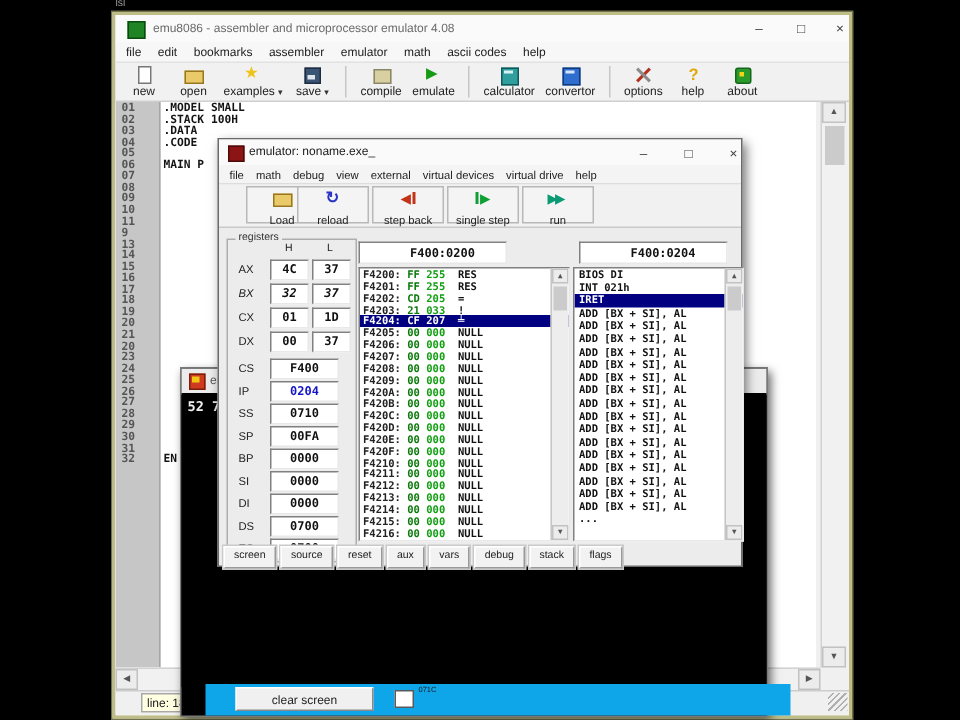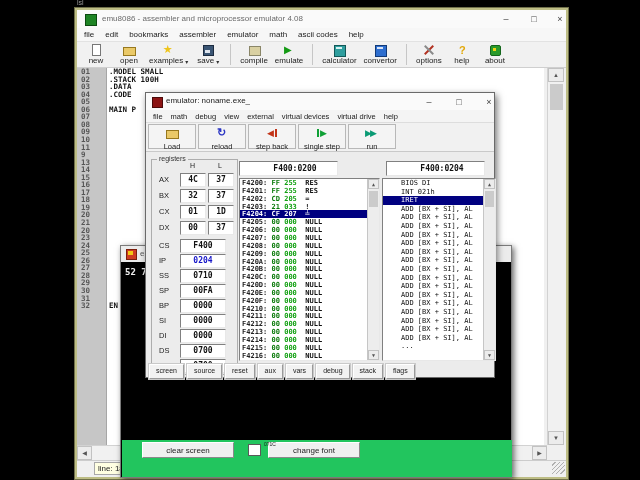--- a/index.html
+++ b/index.html
@@ -71,21 +71,21 @@
 
   
   #screen-window{position:absolute;left:120px;top:245px;width:392px;height:233px;border:1px solid #7a7a7a;
                  background:#000;box-shadow:2px 2px 6px rgba(0,0,0,.6);box-sizing:border-box;}
   .swtitle{position:absolute;left:0;top:0;width:100%;height:16px;background:#ececec;border-bottom:1px solid #cfcfcf;}
   .sw-icon{position:absolute;left:5px;top:3px;width:9px;height:9px;background:#cf3b20;border:1px solid #7c1e0c;}
   .sw-icon::after{content:"";position:absolute;left:1px;top:1px;width:5px;height:4px;background:#f2c713;}
   .swtitle-text{position:absolute;left:19px;top:3px;font-size:8px;color:#555;}
   .swbody{position:absolute;left:0;top:16px;width:100%;height:196px;background:#000;}
   .swout{position:absolute;left:4px;top:5px;font-size:9px;font-weight:bold;color:#efefef;white-space:pre;}
-  .swbar{position:absolute;left:1px;bottom:0;width:100%;height:37px;background:#22c55e;}
+  .swbar{position:absolute;left:16px;bottom:0;width:100%;height:21px;background:#0ea5e9;}
   .swbtn{position:absolute;top:2px;height:16px;background:#f0f0f0;border:1px solid;border-color:#ffffff #8a8a8a #8a8a8a #ffffff;
          font-size:8px;line-height:16px;text-align:center;color:#222;box-sizing:border-box;}
   .swbox{position:absolute;left:126px;top:4px;width:13px;height:12px;background:#fff;border:1px solid #5a5a5a;box-sizing:border-box;}
   .swtiny{position:absolute;left:142px;top:1px;font-size:5px;color:#1a1a1a;}
 
   
   #emu-window{position:absolute;left:145px;top:92px;width:350px;height:286px;background:#ececec;
               border:1px solid #6a6a6a;box-shadow:2px 3px 7px rgba(0,0,0,.55);box-sizing:border-box;}
   .etitle{position:absolute;left:0;top:0;width:100%;height:17px;background:#fafafa;border-bottom:1px solid #dadada;}
   .eicon{position:absolute;left:6px;top:4px;width:9px;height:9px;background:#8c1414;border:1px solid #4c0a0a;}
@@ -115,22 +115,22 @@
 
   .addrfield{position:absolute;top:68px;width:84px;height:13px;background:#fff;border:1px solid;
              border-color:#808080 #e8e8e8 #e8e8e8 #808080;font-size:8px;line-height:13px;font-weight:bold;
              text-align:center;color:#111;padding-left:13px;}
   .listbox{position:absolute;top:85px;height:181px;background:#fff;border:1px solid;
            border-color:#808080 #e8e8e8 #e8e8e8 #808080;overflow:hidden;}
   #mem-list{left:93px;width:139px;} #disasm-list{left:236px;width:112px;}
   .mrow{position:absolute;left:0;width:100%;height:8px;font-size:7px;line-height:8px;font-weight:bold;white-space:pre;padding-left:2px;box-sizing:border-box;}
   .mrow .ma{color:#222;} .mrow .mh{color:#0a7a0a;} .mrow .md{color:#12a012;} .mrow .mc{color:#111;}
   .mrow.sel{background:#000080;} .mrow.sel span{color:#fff;margin-top:12px;}
-  .drow{position:absolute;left:0;width:100%;height:8.6px;font-size:7px;line-height:8.6px;font-weight:normal;color:#111;
-        white-space:pre;padding-left:18px;box-sizing:border-box;}
+  .drow{position:absolute;left:0;width:100%;height:8.6px;font-size:7px;line-height:8.6px;font-weight:bold;color:#111;
+        white-space:pre;padding-left:3px;box-sizing:border-box;}
   .drow.sel{background:#000080;color:#fff;}
   .lsb{position:absolute;right:0;top:0;width:12px;height:100%;background:#ededed;border-left:1px solid #c6c6c6;box-sizing:border-box;}
   .lsb .sbarrow{left:0;width:11px;height:10px;font-size:5px;line-height:9px;}
   .lsb .sbthumb{left:1px;width:9px;}
 
   #emu-tabs{position:absolute;left:3px;top:271px;height:14px;display:flex;gap:3px;}
   .tabbtn{height:13px;background:#f2f2f2;border:1px solid;border-color:#fff #9a9a9a #9a9a9a #fff;
           font-size:7px;line-height:12px;padding:0 6px;color:#222;box-shadow:0 0 0 1px #c9c9c9;}
 </style>
 </head>
@@ -383,21 +383,20 @@
     <div class="swtitle">
       <span class="sw-icon"></span>
       <span class="swtitle-text">em</span>
     </div>
     <div class="swbody">
       <span class="swout mono">52 7</span>
     </div>
     <div class="swbar">
       <div class="swbtn" style="left:20px;width:92px;">clear screen</div>
       <div class="swbox"></div>
-      <div class="swbtn" style="left:146px;width:92px;">change font</div>
       <span class="swtiny">071C</span>
     </div>
   </div>
 
   <div id="emu-window">
     <div class="etitle">
       <span class="eicon"></span>
       <span class="etitle-text">emulator: noname.exe_</span>
       <span id="emu-controls"><span class="winbtn" style="left: 272px;">–</span><span class="winbtn" style="left: 302px;">□</span><span class="winbtn" style="left: 332px;">×</span></span>
     </div>
@@ -405,39 +404,39 @@
         <span>file</span>
         <span>math</span>
         <span>debug</span>
         <span>view</span>
         <span>external</span>
         <span>virtual devices</span>
         <span>virtual drive</span>
         <span>help</span>
       </div>
     <div id="emu-toolbar">
-        <div class="ebtn" style="left: 2px;"><span class="ic ic-open-folder-icon"></span><span class="elbl">Load</span></div>
+        <div class="ebtn" style="left: 18px;"><span class="ic ic-open-folder-icon"></span><span class="elbl">Load</span></div>
         <div class="ebtn" style="left: 52px;"><span class="ic ic-reload-icon"></span><span class="elbl">reload</span></div>
         <div class="ebtn" style="left: 102px;"><span class="ic ic-step-back-icon"></span><span class="elbl">step back</span></div>
         <div class="ebtn" style="left: 152px;"><span class="ic ic-single-step-icon"></span><span class="elbl">single step</span></div>
         <div class="ebtn" style="left: 202px;"><span class="ic ic-run-icon"></span><span class="elbl">run</span></div>
       </div>
 
 
     <div class="regbox">
       <span class="reglabel">registers</span>
       <span class="reghdr" style="left:38px;">H</span>
       <span class="reghdr" style="left:66px;">L</span>
       <div id="reg-rows">
           <div class="rrow" style="top: 13px;">
             <span class="rname">AX</span>
             <div class="rbox h mono">4C</div>
             <div class="rbox l mono">37</div>
           </div>
-          <div class="rrow" style="top: 29px;">
+          <div class="rrow" style="top: 29px; font-style: italic;">
             <span class="rname">BX</span>
             <div class="rbox h mono">32</div>
             <div class="rbox l mono">37</div>
           </div>
           <div class="rrow" style="top: 45px;">
             <span class="rname">CX</span>
             <div class="rbox h mono">01</div>
             <div class="rbox l mono">1D</div>
           </div>
           <div class="rrow" style="top: 61px;">

